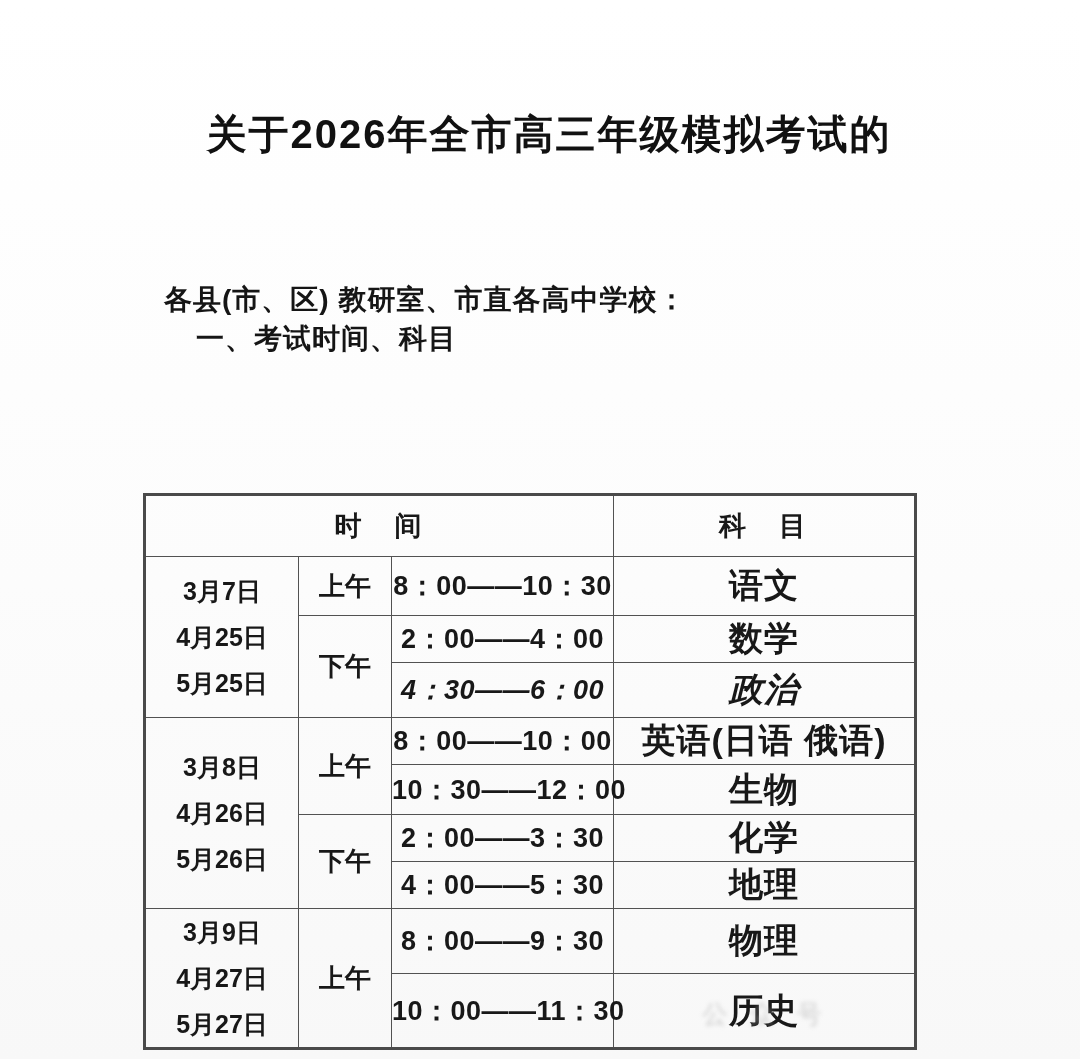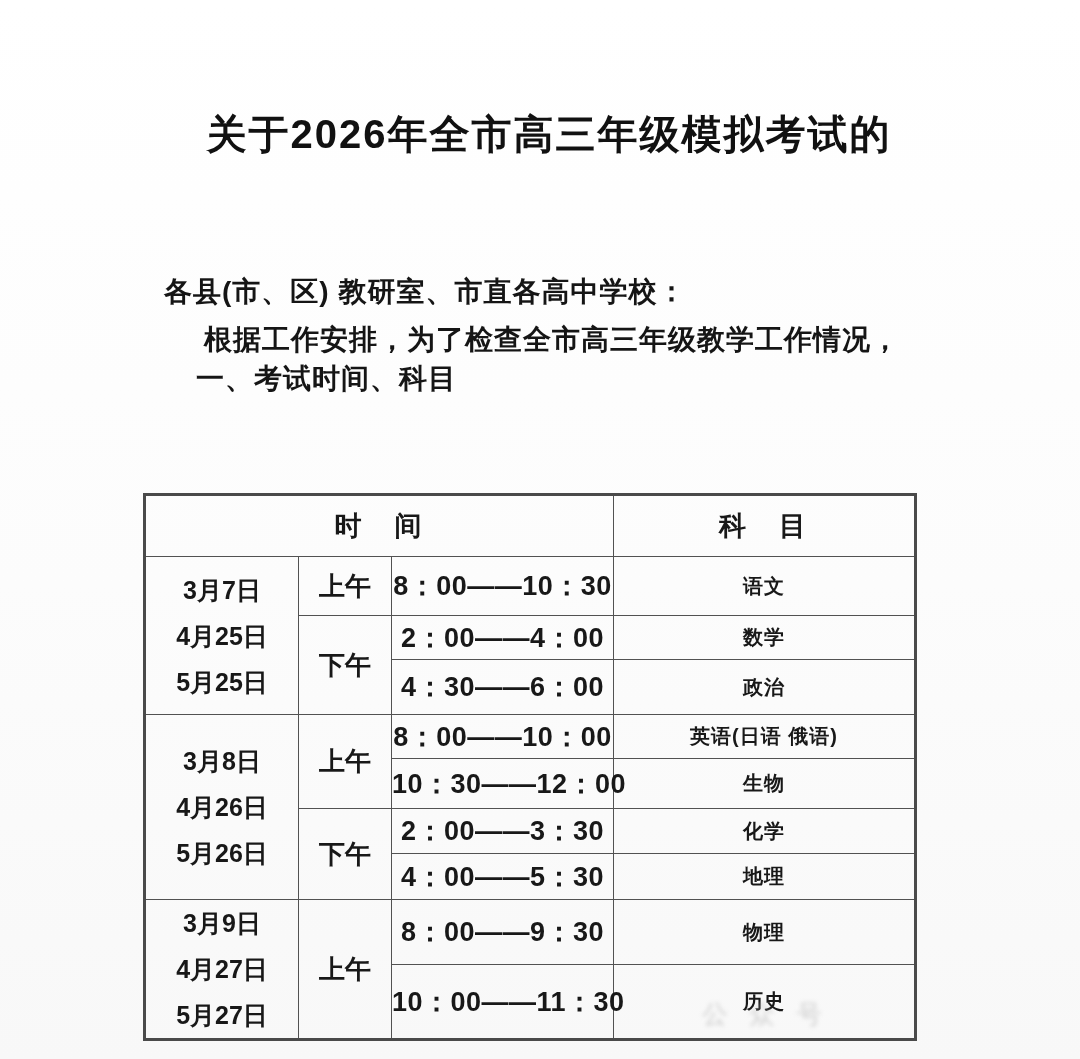--- a/index.html
+++ b/index.html
@@ -17,64 +17,63 @@
     font-size:40px;font-weight:700;letter-spacing:2px;
     color:#111;
   }
   .title-1{top:98px;}
   .title-2{top:188px;}
   .body-block{
     position:absolute;left:164px;top:268px;width:756px;
     font-size:28px;font-weight:600;letter-spacing:1px;
     line-height:48px;color:#151515;
   }
-  .para-line{white-space:nowrap;}
+  .para-line{white-space:nowrap;margin-top:8px;}
   .para-indent{text-indent:40px;}
   .section-heading{
     padding-left:32px;line-height:38px;margin-top:-4px;
     font-size:28px;font-weight:600;white-space:nowrap;
   }
   table.schedule{
     position:absolute;left:143px;top:493px;
     width:771px;border-collapse:collapse;table-layout:fixed;
     border:3px solid #4a4a4a;
     padding-left:36px;
   }
   table.schedule th, table.schedule td{
     border:1.5px solid #525252;
     text-align:center;vertical-align:middle;
     padding:0;color:#181818;
   }
   th.hdr{font-size:27px;font-weight:700;letter-spacing:3px;}
   td.date-cell{font-size:25px;font-weight:600;line-height:46px;}
   td.period-cell{font-size:26px;font-weight:600;}
   td.time-cell{font-size:27px;font-weight:600;letter-spacing:.5px;white-space:nowrap;}
-  td.subject-cell{font-size:20px;font-weight:600;letter-spacing:1px;}
+  td.subject-cell{font-size:34px;font-weight:600;letter-spacing:1px;}
   td.va-top{vertical-align:top;padding-top:13px;}
   tr.r-head{height:62px;}
-  tr.r1{height:59px;} tr.r2{height:44px;} tr.r3{height:55px;}
+  tr.r1{height:59px;} tr.r2{height:44px;} tr.r3{height:55px;font-style:italic;}
   tr.r4{height:44px;} tr.r5{height:50px;} tr.r6{height:45px;}
   tr.r7{height:46px;} tr.r8{height:60px;border-radius:24px;} tr.r9{height:69px;}
   .watermark{
     position:absolute;left:702px;top:997px;
     font-size:26px;color:#b4b4b4;letter-spacing:21px;
     filter:blur(2px);opacity:.6;white-space:nowrap;
     pointer-events:none;
   }
 </style>
 </head>
 <body>
 
 <div class="page">
 
   <h1 class="title title-1">关于2026年全市高三年级模拟考试的</h1>
 
   <div class="body-block">
     <div class="para-line">各县(市、区) 教研室、市直各高中学校：</div>
-    <div class="para-line para-indent">根据工作安排，为了检查全市高三年级教学工作情况，</div>
     <div class="section-heading">一、考试时间、科目</div>
   </div>
 
   <table class="schedule">
     <colgroup>
       <col style="width:154px">
         <col style="width:93px">
         <col style="width:222px">
         <col style="width:302px">
     </colgroup>

